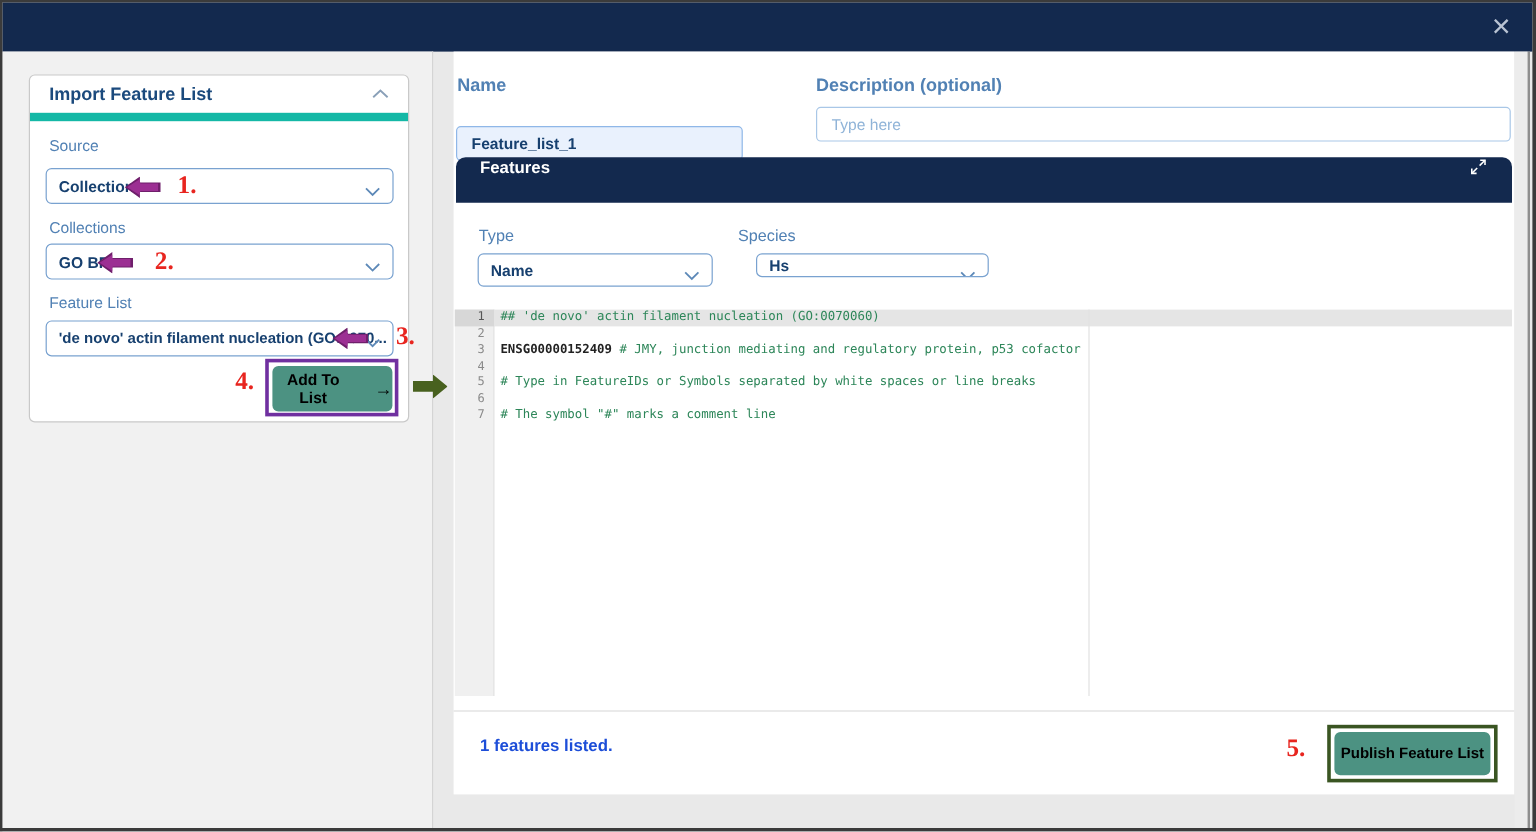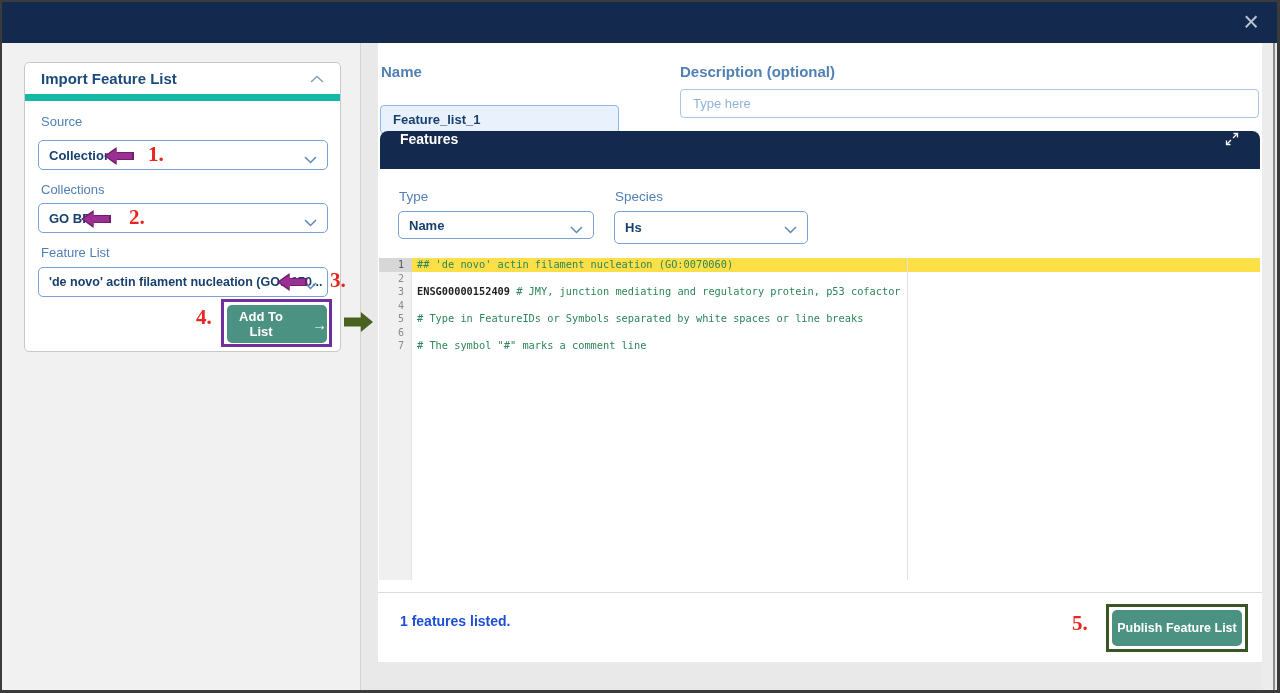--- a/index.html
+++ b/index.html
@@ -24,39 +24,39 @@
   .topbar{left:2px;top:2px;width:1275px;height:41px;background:var(--navy)}
   .close-x{position:absolute;right:18px;top:4px;font-size:27px;color:#b9c3d3;cursor:pointer;line-height:32px;font-weight:400}
   
   .left-region{left:2px;top:43px;width:359px;height:647px;background:#f1f1f1;border-right:1px solid #d4d4d4}
   .card{left:24px;top:62px;width:317px;height:290px;background:#fff;border:1px solid #c9c9c9;border-radius:5px}
   .card-header{position:absolute;left:0;top:0;width:100%;height:38px;border-bottom:7px solid #14b8a6;display:flex;align-items:center;justify-content:space-between;padding:0 16px}
   .card-title{font-weight:bold;font-size:15px;color:#1b4a7d}
   .label{font-size:13px;color:var(--label-blue)}
   .sel{position:absolute;height:30px;border:1px solid var(--select-border);border-radius:5px;background:#fff;display:flex;align-items:center;padding:0 10px;font-size:13px;font-weight:600;color:var(--value-navy);cursor:pointer;white-space:nowrap;overflow:hidden}
   .sel .chev{position:absolute;right:10px;top:11px}
-  .btn{display:flex;align-items:center;justify-content:center;gap:17px;background:var(--teal);color:#ffffff;font-weight:bold;font-size:13px;border:none;border-radius:5px;cursor:pointer}
+  .btn{display:flex;align-items:center;justify-content:center;gap:17px;background:var(--teal);color:#000000;font-weight:bold;font-size:13px;border:none;border-radius:5px;cursor:pointer}
   
   .main-panel{left:378px;top:43px;width:884px;height:619px;background:#fff}
   .field-label{font-size:15px;font-weight:bold;color:var(--label-blue)}
   .txt-input{position:absolute;height:29px;border-radius:4px;font-size:13px;font-weight:600;color:var(--value-navy);padding:0 12px;font-family:"Liberation Sans",sans-serif;outline:none}
   .name-input{background:var(--input-bg);border:1px solid var(--input-border)}
   .desc-input{background:#fff;border:1px solid var(--desc-border);font-weight:400}
   .desc-input::placeholder{color:var(--placeholder)}
   .features-bar{left:380px;top:131px;width:880px;height:38px;background:var(--navy);border-radius:8px 8px 0 0;display:flex;justify-content:space-between;padding:0 20px}
   .features-title{color:#fff;font-weight:bold;font-size:14px}
   
   .editor{left:379px;top:258px;width:881px;height:322px;background:#fff;font-family:"DejaVu Sans Mono",monospace}
   .gutter-col{position:absolute;left:0;top:0;width:33px;height:100%;background:#f0f0f0;border-right:1px solid #e4e4e4}
   .ed-rows{position:absolute;left:0;top:0;width:100%}
   .ed-row{display:flex;height:13.5px;line-height:13.5px;font-size:10.3px}
   .ed-gutter{width:33px;text-align:right;padding-right:8px;color:#8a8a8a;font-size:10px;flex:none}
   .ed-code{flex:1;padding-left:5px;white-space:pre}
   .ed-row.active .ed-gutter{background:#d7d7d7;color:#555}
-  .ed-row.active .ed-code{background:#fde047}
+  .ed-row.active .ed-code{background:#e5e5e5}
   .tok-comment{color:var(--comment)}
   .tok-id{color:#222;font-weight:bold}
   .print-margin{position:absolute;left:528px;top:0;width:1px;height:100%;background:#e2e2e2}
   
   .footer-divider{left:378px;top:592px;width:884px;height:1px;background:#dddddd}
   .footer-status{left:400px;top:613px;font-size:14px;font-weight:bold;color:#1d4ed8}
   .publish-btn{left:1112px;top:610px;width:130px;height:36px;font-size:12.5px}
   
   .step-num{font-family:"Liberation Serif",serif;font-weight:bold;font-size:21px;color:var(--red)}
   .arrow-left,.arrow-right{position:absolute}
@@ -147,21 +147,21 @@
   <div class="sel abs" style="left:398px;top:211px;width:196px;height:28px">
     <span>Name</span>
     <span class="chev" style="top:10px">
       <svg width="13" height="8" viewBox="0 0 13 8">
           <polyline points="1,1 6.5,6.5 12,1" fill="none" stroke="#5d89b8" stroke-width="1.5"></polyline>
         </svg>
     </span>
   </div>
 
   <div class="abs label" style="left:615px;top:189px;font-size:13.5px">Species</div>
-  <div class="sel abs" style="left:614px;top:211px;width:194px;height:33px">
+  <div class="sel abs" style="left:630px;top:211px;width:194px;height:20px">
     <span>Hs</span>
     <span class="chev" style="top:10px">
       <svg width="13" height="8" viewBox="0 0 13 8">
           <polyline points="1,1 6.5,6.5 12,1" fill="none" stroke="#5d89b8" stroke-width="1.5"></polyline>
         </svg>
     </span>
   </div>
 
   <div class="abs editor">
     <div class="gutter-col"></div>

